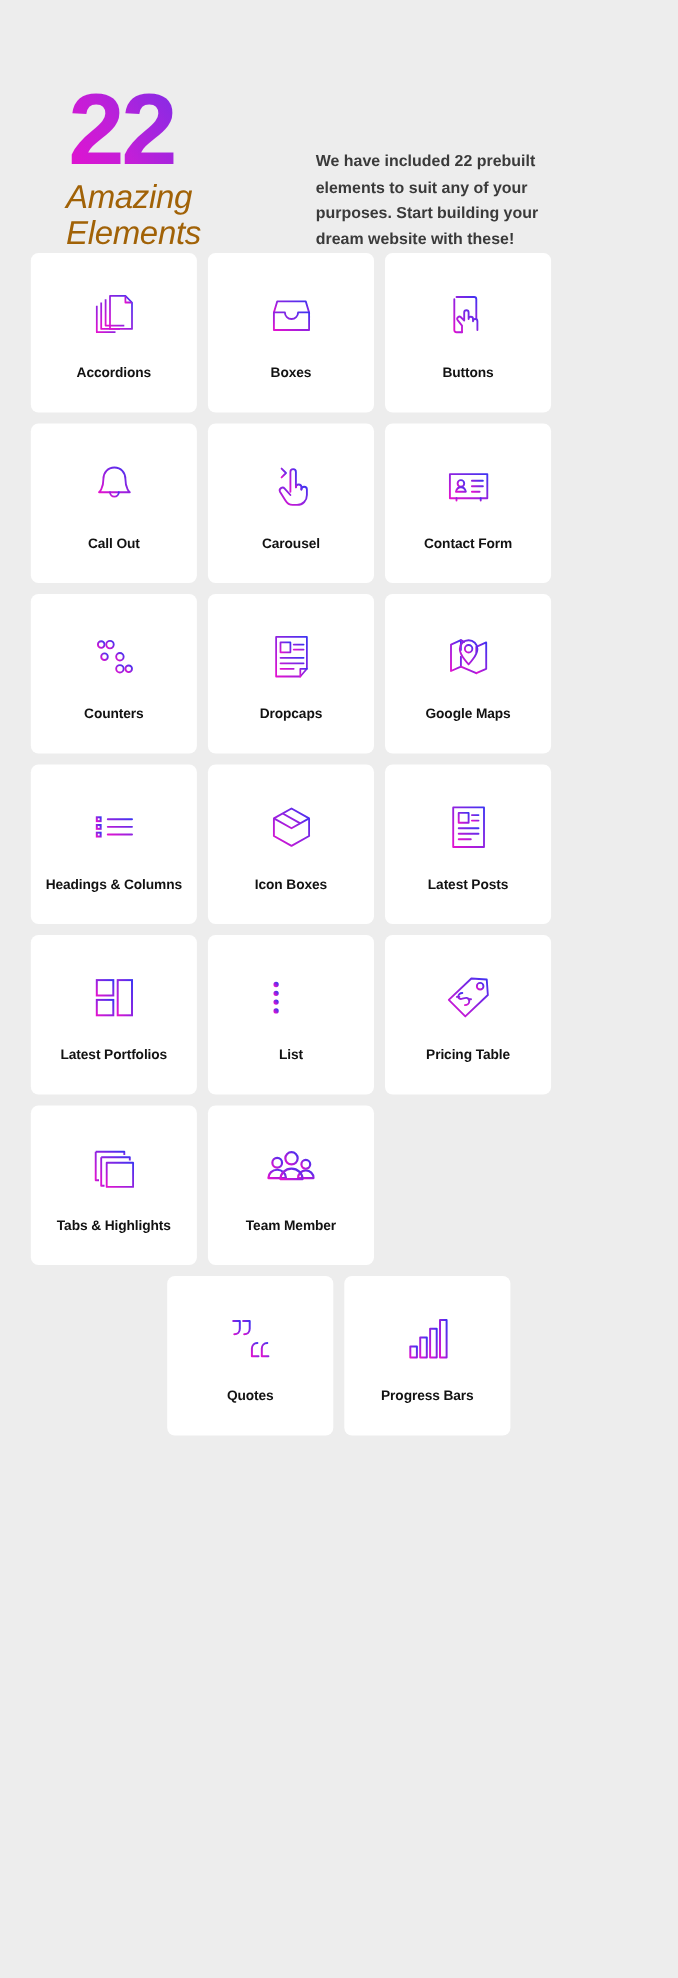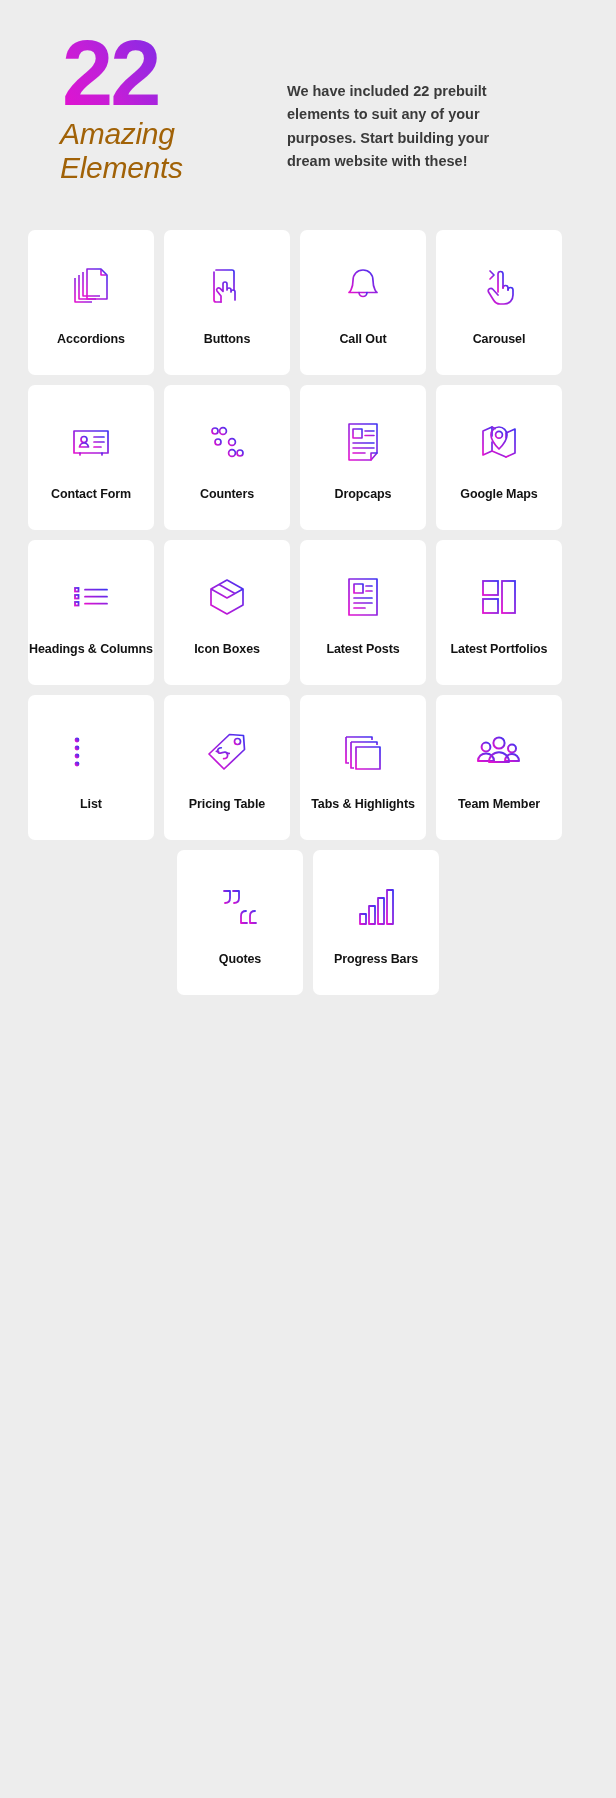--- a/index.html
+++ b/index.html
@@ -8,21 +8,21 @@
     height: 1798px;
     background: #ededed;
     font-family: "Liberation Sans", sans-serif;
     overflow: hidden;
   }
   .page { width: 616px; height: 1798px; position: relative; background: #ededed; }
 
   
   .header {
     display: flex;
-    align-items: flex-start;
+    align-items: flex-end;
     padding: 30px 28px 0 60px;
     height: 230px;
   }
   .hero-left { width: 175px; flex: 0 0 175px; padding-top: 6px; }
   .hero-number {
     font-size: 92px;
     line-height: 0.82;
     font-weight: 700;
     letter-spacing: -3px;
     background: linear-gradient(55deg, #e312cf 0%, #c21fd8 30%, #8b2ae4 62%, #3f33f2 100%);
@@ -57,21 +57,21 @@
   }
 
   
   .grid {
     padding: 0 28px;
     display: flex;
     flex-wrap: wrap;
     gap: 10px;
   }
   .card {
-    width: 126px;
+    width: 151px;
     height: 145px;
     background: #fff;
     border-radius: 7px;
     display: flex;
     flex-direction: column;
     align-items: center;
     justify-content: center;
   }
   .card-icon {
     width: 54px;
@@ -129,20 +129,37 @@
               <path d="M17 10v24h17"></path>
             <path d="M21 7h14l6 6v24H21z"></path>
               <path d="M35 7v6h6"></path>
           </g>
         </svg>
       </div>
       <div class="card-label">Accordions</div>
     </div>
 
 
+    <div class="card">
+      <div class="card-icon">
+        <svg viewBox="0 0 50 50" fill="none">
+          <defs>
+              <linearGradient id="g3" x1="0" y1="1" x2="1" y2="0">
+                <stop offset="0" stop-color="#e312cf"></stop>
+                <stop offset="1" stop-color="#3f33f2"></stop>
+              </linearGradient>
+            </defs>
+          <g stroke="url(#g3)" stroke-width="1.7" stroke-linejoin="round">
+            <path d="M9 22l3-10h26l3 10"></path>
+            <path d="M9 22h10a6 6 0 0012 0h10v16H9z"></path>
+          </g>
+        </svg>
+      </div>
+      <div class="card-label">Boxes</div>
+    </div>
 
     <div class="card">
       <div class="card-icon">
         <svg viewBox="0 0 50 50" fill="none">
           <defs>
               <linearGradient id="g4" x1="0" y1="1" x2="1" y2="0">
                 <stop offset="0" stop-color="#e312cf"></stop>
                 <stop offset="1" stop-color="#3f33f2"></stop>
               </linearGradient>
             </defs>

